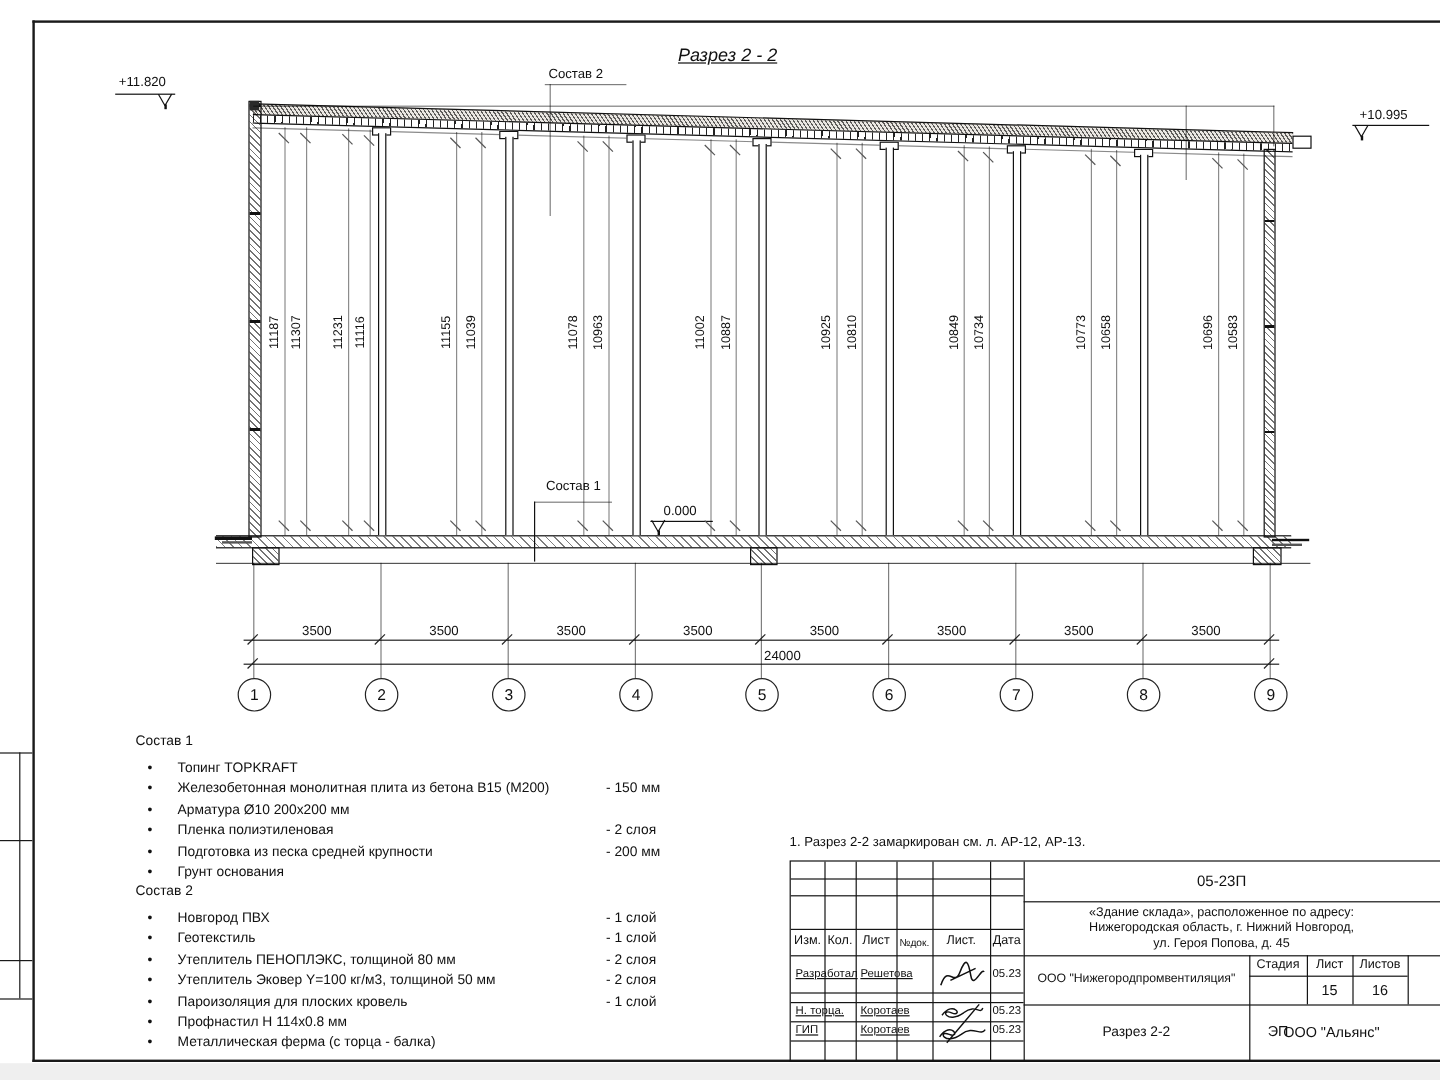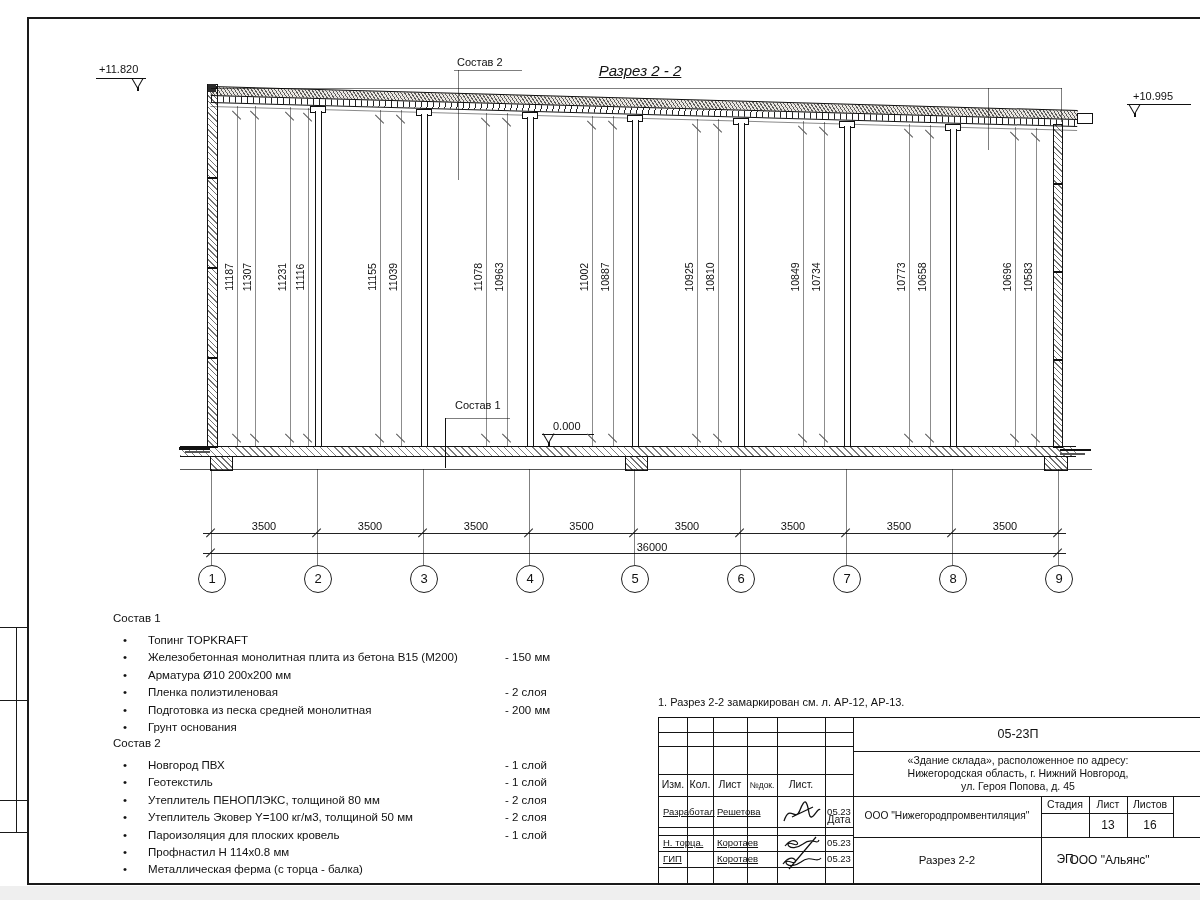--- a/index.html
+++ b/index.html
@@ -38,21 +38,21 @@
 <div class="abs" style="left:0;top:886px;width:1200px;height:14px;background:#efefef;"></div>
 
 <div class="ln" style="left:0;top:627px;width:27px;height:1px;"></div>
 <div class="ln" style="left:0;top:700px;width:27px;height:1px;"></div>
 <div class="ln" style="left:0;top:800px;width:27px;height:1px;"></div>
 <div class="ln" style="left:0;top:832px;width:27px;height:1px;"></div>
 <div class="ln" style="left:16px;top:627px;width:1px;height:205px;"></div>
 
 <div id="drawing" class="abs" style="left:0;top:0;width:1200px;height:900px;">
 
-  <div class="lbl" style="left:565px;top:38px;width:150px;text-align:center;font-size:15px;font-style:italic;text-decoration:underline;margin-top:24px;">Разрез 2 - 2</div>
+  <div class="lbl" style="left:565px;top:38px;width:150px;text-align:left;font-size:15px;font-style:italic;text-decoration:underline;">Разрез 2 - 2</div>
 
   <div class="abs" style="left:211px;top:86px;width:867px;transform:rotate(1.59deg);transform-origin:0 0;">
     <div class="hatchd" style="height:8px;border-top:1.3px solid #111;border-bottom:1px solid #111;"></div>
     <div style="height:6px;background:repeating-linear-gradient(90deg,#222 0 1px,transparent 1px 6px);border-bottom:1px solid #111;"></div>
     <div style="height:3px;border-bottom:1px solid #8a8a8a;"></div>
   </div>
   <div class="abs" style="left:1077px;top:113px;width:14px;height:9px;background:#fff;border:1.5px solid #111;"></div>
 
   <div class="abs hatch" style="left:207px;top:84px;width:9px;height:362px;border:1px solid #111;
               background-image:repeating-linear-gradient(0deg,transparent 0 88px,#111 88px 90px),repeating-linear-gradient(45deg,rgba(0,0,0,.55) 0 1px,transparent 1px 4px);"></div>
@@ -224,21 +224,21 @@
     <div style="position: absolute; left: 899px; top: 520px; font-size: 11px; transform: translateX(-50%);">3500</div>
     <div style="position: absolute; left: 952px; top: 469px; width: 1px; height: 96px; background: rgba(0, 0, 0, 0.5);"></div>
     <div style="position: absolute; left: 951.3px; top: 527px; width: 1.4px; height: 12px; background: rgb(34, 34, 34); transform: rotate(45deg);"></div>
     <div class="bubble" style="position: absolute; left: 939px; top: 565px;">8</div>
     <div style="position: absolute; left: 1005px; top: 520px; font-size: 11px; transform: translateX(-50%);">3500</div>
     <div style="position: absolute; left: 1058px; top: 469px; width: 1px; height: 96px; background: rgba(0, 0, 0, 0.5);"></div>
     <div style="position: absolute; left: 1057.3px; top: 527px; width: 1.4px; height: 12px; background: rgb(34, 34, 34); transform: rotate(45deg);"></div>
     <div class="bubble" style="position: absolute; left: 1045px; top: 565px;">9</div>
     <div style="position: absolute; left: 210.3px; top: 547px; width: 1.4px; height: 12px; background: rgb(34, 34, 34); transform: rotate(45deg);"></div>
     <div style="position: absolute; left: 1057.3px; top: 547px; width: 1.4px; height: 12px; background: rgb(34, 34, 34); transform: rotate(45deg);"></div>
-    <div style="position: absolute; left: 652px; top: 541px; font-size: 11px; transform: translateX(-50%);">36000</div>
+    <div style="position: absolute; left: 652px; top: 541px; font-size: 11px; transform: translateX(-50%);">24000</div>
   </div>
 
 <div id="sostav1" class="list" style="left:113px;top:612px;height:125px;">
   <div class="ttl">Состав 1</div>
 <div class="row" style="top: 22px;">
       <span class="b">•</span>
       <span class="nm">Топинг TOPKRAFT</span>
       <span class="q"></span>
     </div>
     <div class="row" style="top: 39.4px;">
@@ -251,21 +251,21 @@
       <span class="nm">Арматура Ø10 200x200 мм</span>
       <span class="q"></span>
     </div>
     <div class="row" style="top: 74.2px;">
       <span class="b">•</span>
       <span class="nm">Пленка полиэтиленовая</span>
       <span class="q">- 2 слоя</span>
     </div>
     <div class="row" style="top: 91.6px;">
       <span class="b">•</span>
-      <span class="nm">Подготовка из песка средней монолитная</span>
+      <span class="nm">Подготовка из песка средней крупности</span>
       <span class="q">- 200 мм</span>
     </div>
     <div class="row" style="top: 109px;">
       <span class="b">•</span>
       <span class="nm">Грунт основания</span>
       <span class="q"></span>
     </div>
   </div>
 <div id="sostav2" class="list" style="left:113px;top:737px;height:145px;">
   <div class="ttl">Состав 2</div>
@@ -332,21 +332,21 @@
   <div class="tl" style="left:194px;top:33px;width:360px;height:1.4px;"></div>
   <div class="tl" style="left:194px;top:78px;width:360px;height:1.4px;"></div>
   <div class="tl" style="left:382px;top:95px;width:132px;height:1px;"></div>
   <div class="tl" style="left:194px;top:119px;width:360px;height:1.4px;"></div>
 
   <div class="tc" style="left:0;top:56px;width:28px;height:22px;">Изм.</div>
   <div class="tc" style="left:28px;top:56px;width:26px;height:22px;">Кол.</div>
   <div class="tc" style="left:54px;top:56px;width:34px;height:22px;">Лист</div>
   <div class="tc" style="left:88px;top:56px;width:30px;height:22px;font-size:8.5px;">№док.</div>
   <div class="tc" style="left:118px;top:56px;width:48px;height:22px;">Лист.</div>
-  <div class="tc" style="left:166px;top:56px;width:28px;height:22px;margin-top:35px;">Дата</div>
+  <div class="tc" style="left:166px;top:56px;width:28px;height:22px;">Дата</div>
 
   <div class="tc left" style="left:0;top:78px;width:54px;height:31px;font-size:9.5px;">Разработал</div>
   <div class="tc left" style="left:54px;top:78px;width:64px;height:31px;font-size:9.5px;">Решетова</div>
   <div class="tc" style="left:166px;top:78px;width:28px;height:31px;font-size:9.5px;">05.23</div>
   <div class="tc left" style="left:0;top:117px;width:54px;height:16px;font-size:9.5px;">Н. торца.</div>
   <div class="tc left" style="left:54px;top:117px;width:64px;height:16px;font-size:9.5px;">Коротаев</div>
   <div class="tc" style="left:166px;top:117px;width:28px;height:16px;font-size:9.5px;">05.23</div>
   <div class="tc left" style="left:0;top:133px;width:54px;height:16px;font-size:9.5px;">ГИП</div>
   <div class="tc left" style="left:54px;top:133px;width:64px;height:16px;font-size:9.5px;">Коротаев</div>
   <div class="tc" style="left:166px;top:133px;width:28px;height:16px;font-size:9.5px;">05.23</div>
@@ -364,15 +364,15 @@
     <div>Нижегородская область, г. Нижний Новгород,</div>
     <div>ул. Героя Попова, д. 45</div>
   </div>
   <div class="tc" style="left:194px;top:78px;width:188px;height:41px;font-size:10.2px;">ООО "Нижегородпромвентиляция"</div>
   <div class="tc" style="left:194px;top:119px;width:188px;height:47px;font-size:11.5px;">Разрез 2-2</div>
   <div class="tc" style="left:382px;top:119px;width:172px;height:47px;font-size:12px;padding-right:35px;box-sizing:border-box;">ООО "Альянс"</div>
   <div class="tc" style="left:382px;top:78px;width:48px;height:17px;">Стадия</div>
   <div class="tc" style="left:430px;top:78px;width:38px;height:17px;">Лист</div>
   <div class="tc" style="left:468px;top:78px;width:46px;height:17px;">Листов</div>
   <div class="tc" style="left:382px;top:95px;width:48px;height:24px;font-size:12px;margin-top:34px;">ЭП</div>
-  <div class="tc" style="left:430px;top:95px;width:38px;height:24px;font-size:12px;">13</div>
+  <div class="tc" style="left:430px;top:95px;width:38px;height:24px;font-size:12px;">15</div>
   <div class="tc" style="left:468px;top:95px;width:46px;height:24px;font-size:12px;">16</div>
 </div>
 
 </body></html>

